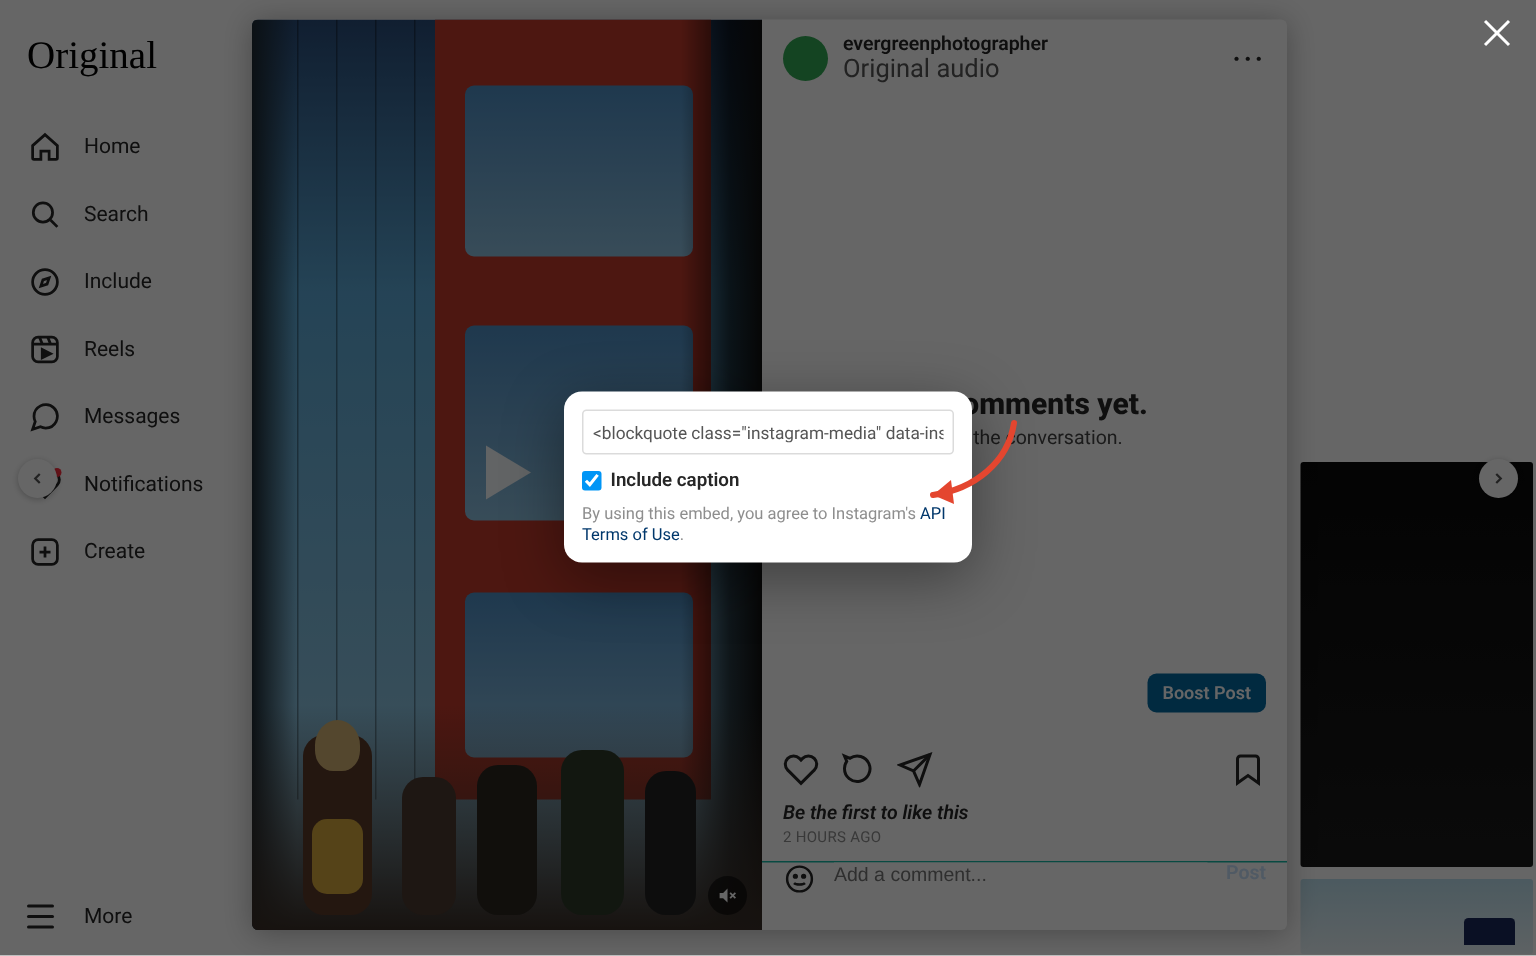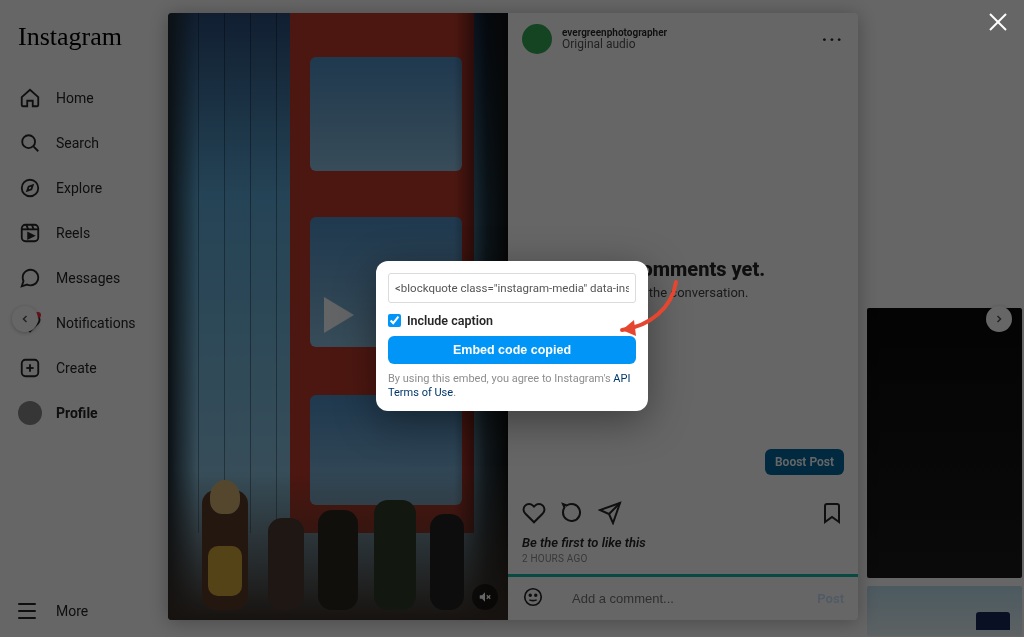--- a/index.html
+++ b/index.html
@@ -44,33 +44,33 @@
   .person { position:absolute; bottom:10px; width:46px; height:120px; background:#5b3a2a; border-radius:14px; }
   .person.backpack::after { content:''; position:absolute; left:6px; bottom:14px; width:34px; height:50px; background:#d4a73c; border-radius:10px; }
   .person.blonde::before { content:''; position:absolute; left:8px; top:-10px; width:30px;height:34px;background:#d1b273;border-radius:50% 50% 40% 40%;}
   .play-btn { position:absolute; left:50%; top:50%; transform:translate(-50%,-50%); width:60px;height:60px;cursor:pointer; }
   .mute-btn { position:absolute; right:10px; bottom:10px; width:26px;height:26px;border-radius:50%;background:rgba(0,0,0,.55); display:flex;align-items:center;justify-content:center; }
 
   .rhs { flex:1; display:flex; flex-direction:column; position:relative; }
   .rhs-header { height:52px; display:flex; align-items:center; padding:0 14px; gap:10px;}
   .rhs-header .avatar-sm { width:30px;height:30px;border-radius:50%;background:#3a5; }
   .rhs-header .names { display:flex;flex-direction:column; line-height:1.1;}
-  .rhs-header .names .user { font-size:10px; font-weight:600; color:#262626;}
-  .rhs-header .names .sub { font-size:12px; color:#555;}
+  .rhs-header .names .user { font-size:13px; font-weight:600; color:#262626;}
+  .rhs-header .names .sub { font-size:17px; color:#555;}
   .rhs-header .more { margin-left:auto; cursor:pointer; color:#262626; font-weight:bold; font-size:18px; letter-spacing:2px;}
   .rhs-comments { flex:1; display:flex; flex-direction:column; align-items:center; justify-content:center; gap:4px; color:#262626;}
   .rhs-comments .title { font-size:20px; font-weight:800;}
   .rhs-comments .sub { font-size:13px; color:#444;}
   .rhs-actions { padding:10px 14px 6px; display:flex; align-items:center; gap:14px; position:relative;}
   .rhs-actions .spacer { flex:1; }
   .boost { position:absolute; right:14px; top:-42px; background:#0369a1; color:#fff; font-size:12px; font-weight:600; padding:6px 10px; border-radius:6px; cursor:pointer;}
   .rhs-meta { padding:0 14px 10px; }
   .rhs-meta .likeprompt { font-size:13px; font-weight:600; color:#262626;font-style:italic;}
   .rhs-meta .time { font-size:10px; color:#8e8e8e; letter-spacing:.2px; margin-top:3px;}
-  .rhs-addc { height:46px; border-top:3px solid #14b8a6; display:flex; align-items:center; padding:0 14px; gap:28px;}
+  .rhs-addc { height:46px; border-top:1px solid #14b8a6; display:flex; align-items:flex-start; padding:0 14px; gap:12px;}
   .rhs-addc input { flex:1; border:none; outline:none; font-size:13px; color:#262626;}
   .rhs-addc .postbtn { font-size:13px; font-weight:600; color:#c7e0fb; }
 
   
   .thumb { position:absolute; width:155px; height:270px; background:#222; border-radius:2px; }
   .thumb.t1 { right:2px; top:308px; background:linear-gradient(#0a0a0a,#1a1a1a); }
   .thumb.t2 { right:2px; top:586px; height:50px; background:linear-gradient(#bde1ef,#e9f4f8); }
   .thumb.t2::after { content:''; position:absolute; right:12px; bottom:6px; width:34px;height:18px;background:#1a2a5a; border-radius:3px 3px 0 0;}
 
   
@@ -87,21 +87,21 @@
   .embed-pop .terms a { color:#00376b; text-decoration:none; font-weight:400;}
 
   
   .anno-arrow { position:absolute; left:606px; top:276px; width:80px; height:70px; pointer-events:none;}
 </style>
 </head>
 <body>
 <div class="root">
 
 <div class="sidebar">
-  <div class="logo">Instagram</div>
+  <div class="logo">Original</div>
   <div class="navlist">
 
     <div class="navitem">
       <span class="ico">
         <svg width="22" height="22" viewBox="0 0 24 24" fill="none" stroke="#262626" stroke-width="2">
               <path d="M3 11 12 3l9 8v9a1 1 0 0 1-1 1h-5v-6h-6v6H4a1 1 0 0 1-1-1z"></path>
             </svg>
       </span>
       <span class="label">Home</span>
     </div>
@@ -116,21 +116,21 @@
       <span class="label">Search</span>
     </div>
 
     <div class="navitem">
       <span class="ico">
         <svg width="22" height="22" viewBox="0 0 24 24" fill="none" stroke="#262626" stroke-width="2">
               <circle cx="12" cy="12" r="9"></circle>
               <polygon points="9,15 10.5,10.5 15,9 13.5,13.5"></polygon>
             </svg>
       </span>
-      <span class="label">Explore</span>
+      <span class="label">Include</span>
     </div>
 
     <div class="navitem">
       <span class="ico">
         <svg width="22" height="22" viewBox="0 0 24 24" fill="none" stroke="#262626" stroke-width="2">
               <rect x="3" y="3" width="18" height="18" rx="4"></rect>
               <line x1="3" y1="8" x2="21" y2="8"></line>
               <line x1="8" y1="3" x2="10" y2="8"></line>
               <line x1="14" y1="3" x2="16" y2="8"></line>
               <polygon points="10,12 10,18 16,15" fill="#262626"></polygon>
@@ -162,26 +162,20 @@
       <span class="ico">
         <svg width="22" height="22" viewBox="0 0 24 24" fill="none" stroke="#262626" stroke-width="2">
               <rect x="3" y="3" width="18" height="18" rx="4"></rect>
               <line x1="12" y1="8" x2="12" y2="16"></line>
               <line x1="8" y1="12" x2="16" y2="12"></line>
             </svg>
       </span>
       <span class="label">Create</span>
     </div>
 
-    <div class="navitem bold">
-      <span class="ico">
-            <span class="avatar"></span>
-          </span>
-      <span class="label">Profile</span>
-    </div>
   </div>
 
   <div class="sidebar-bottom">
     <div class="navitem">
       <span class="ico">
             <span class="burger">
               <span></span>
               <span></span>
               <span></span>
             </span>
@@ -306,21 +300,20 @@
         <line x1="20" y1="4" x2="4" y2="20"></line>
       </svg>
 </div>
 
 <div class="embed-pop">
   <input class="codefield" readonly="" value="&lt;blockquote class=&quot;instagram-media&quot; data-instgrm-cap" style="">
   <div class="cap-row">
     <input type="checkbox" checked="" style="">
     <label>Include caption</label>
   </div>
-  <button class="copybtn">Embed code copied</button>
   <div class="terms">
     <span>By using this embed, you agree to Instagram's </span><a href="#">API Terms of Use</a><span>.</span>
   </div>
 </div>
 
 <svg class="anno-arrow" viewBox="0 0 80 70">
   <path d="M70 6 C 66 32, 44 50, 16 54" fill="none" stroke="#e4462f" stroke-width="4" stroke-linecap="round"></path>
   <polygon points="16,54 28,44 30,60" fill="#e4462f"></polygon>
 </svg>
 

